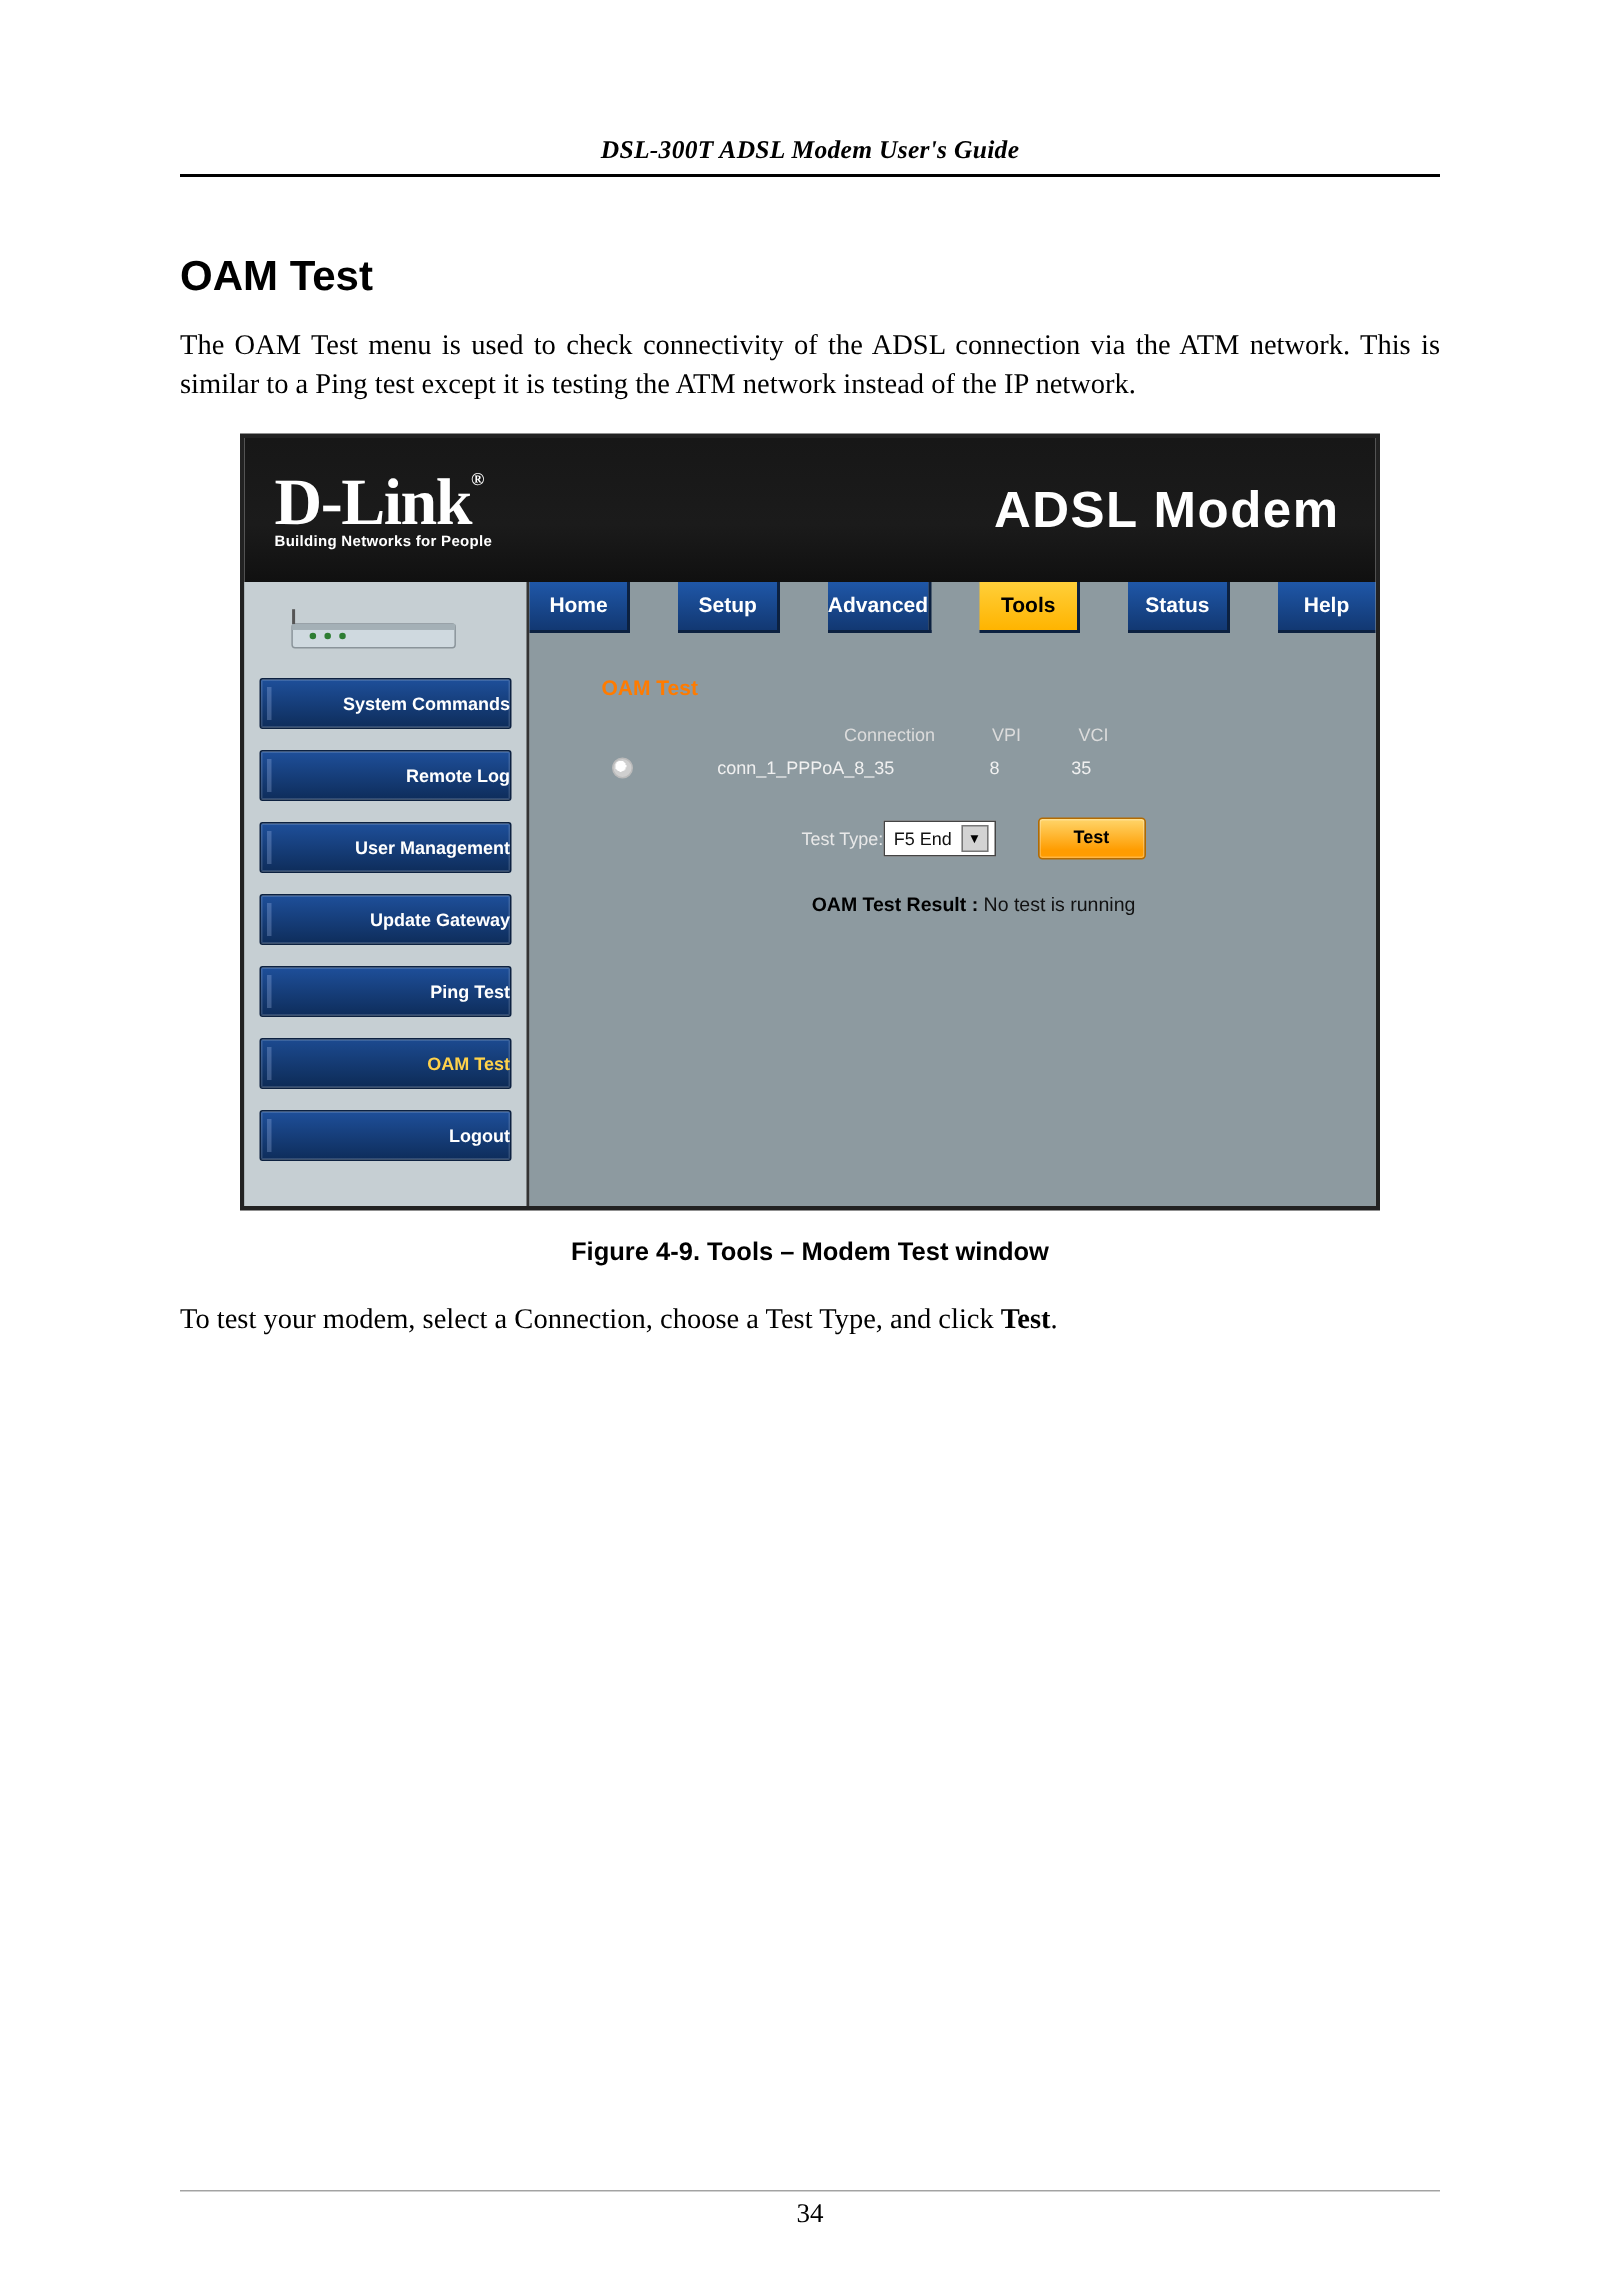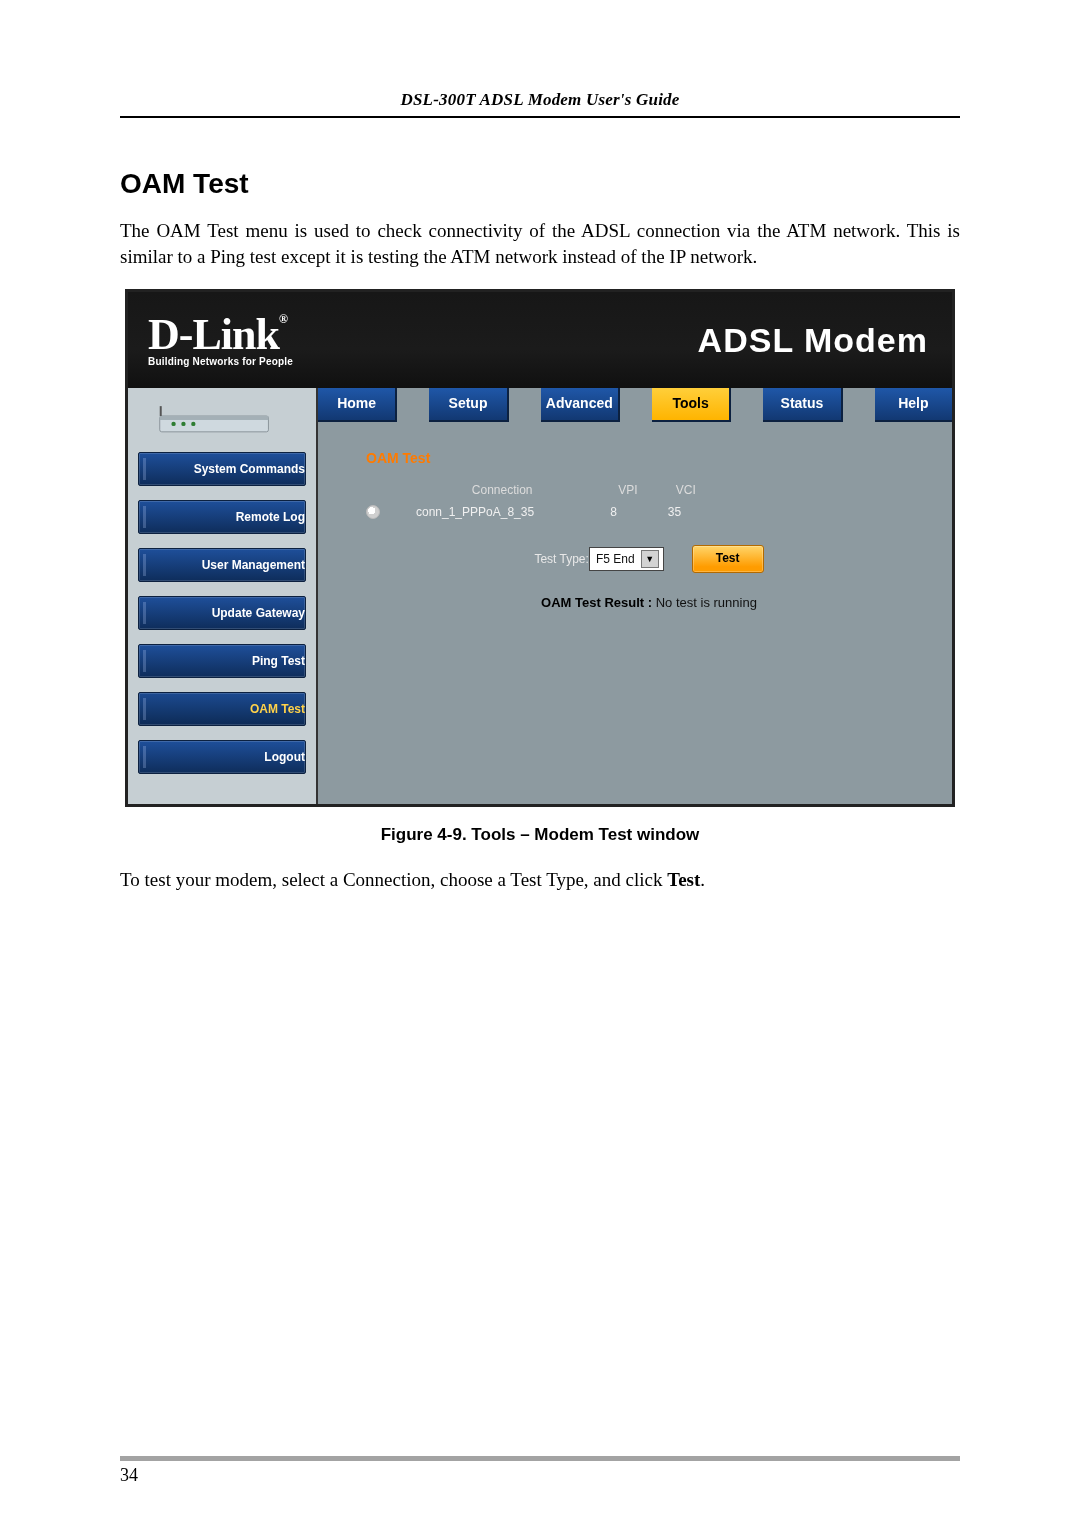--- a/index.html
+++ b/index.html
@@ -44,30 +44,31 @@
     font-weight: bold;
     font-size: 17px;
     text-align: center;
     margin: 18px 0 22px 0;
   }
   .page-number {
     position: absolute;
     left: 0;
     right: 0;
     bottom: 42px;
+    text-align: center;
     font-size: 18px;
-    border-top: 5px solid #a3a3a3;
+    border-top: 1px solid #a3a3a3;
     width: calc(100% - 240px);
     margin: 0 auto;
     padding-top: 4px;
   }
 
   
   .shot {
-    width: 830px;
+    width: 760px;
     border: 3px solid #222;
     box-sizing: border-box;
     margin: 6px auto 0 auto;
     font-family: Arial, Helvetica, sans-serif;
   }
   .shot-top {
     height: 96px;
     background: linear-gradient(180deg, #171717 0%, #1b1b1b 60%, #101010 100%);
     position: relative;
     display: flex;
@@ -186,29 +187,30 @@
   }
   table.conn {
     border-collapse: collapse;
     font-size: 12px;
     color: #e4e4e4;
     margin-bottom: 22px;
     width: 360px;
   }
   table.conn th {
     font-weight: normal;
-    text-align: center;
+    text-align: right;
     padding: 3px 22px 3px 0;
     color: #dcdcdc;
     font-size: 12px;
   }
   table.conn td {
     padding: 4px 22px 4px 0;
     color: #f0f0f0;
     font-size: 12px;
+    text-align: center;
   }
   .radio-dot {
     display: inline-block;
     width: 12px; height: 12px;
     border-radius: 50%;
     border: 1px solid #bbb;
     background: radial-gradient(circle at 40% 40%, #fff 0 35%, #cfcfcf 36% 100%);
     vertical-align: middle;
   }
   .test-row {

